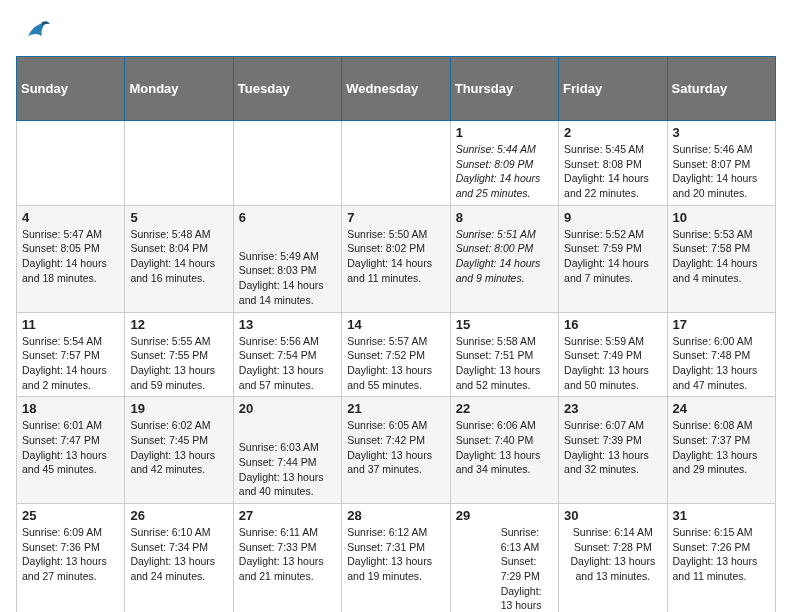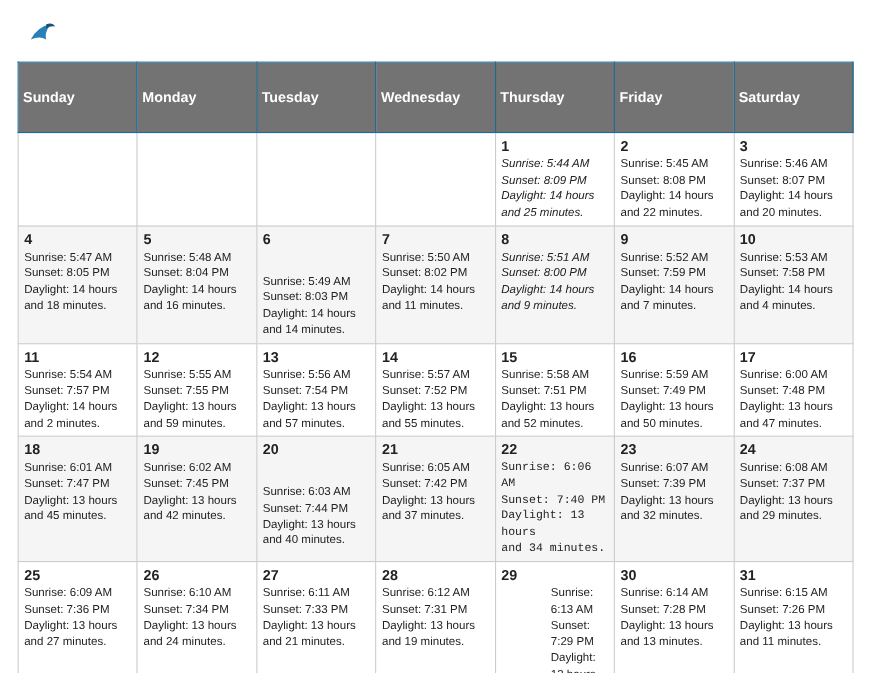--- a/index.html
+++ b/index.html
@@ -280,21 +280,21 @@
         </td>
         <td>
           <div class="day-num">21</div>
           <div class="day-info" style="white-space: pre-line;">Sunrise: 6:05 AM
 Sunset: 7:42 PM
 Daylight: 13 hours
 and 37 minutes.</div>
         </td>
         <td>
           <div class="day-num">22</div>
-          <div class="day-info" style="white-space: pre-line; font-family: Liberation Mono, monospace;">Sunrise: 6:06 AM
+          <div class="day-info" style="white-space: pre-line;">Sunrise: 6:06 AM
 Sunset: 7:40 PM
 Daylight: 13 hours
 and 34 minutes.</div>
         </td>
         <td>
           <div class="day-num">23</div>
           <div class="day-info" style="white-space: pre-line;">Sunrise: 6:07 AM
 Sunset: 7:39 PM
 Daylight: 13 hours
 and 32 minutes.</div>
@@ -338,21 +338,21 @@
         </td>
         <td>
           <div class="day-num">29</div>
           <div class="day-info" style="white-space: pre-line; margin-left: 45px;">Sunrise: 6:13 AM
 Sunset: 7:29 PM
 Daylight: 13 hours
 and 16 minutes.</div>
         </td>
         <td>
           <div class="day-num">30</div>
-          <div class="day-info" style="white-space: pre-line;">Sunrise: 6:14 AM
+          <div class="day-info" style="white-space: pre-line; text-align: center;">Sunrise: 6:14 AM
 Sunset: 7:28 PM
 Daylight: 13 hours
 and 13 minutes.</div>
         </td>
         <td>
           <div class="day-num">31</div>
           <div class="day-info" style="white-space: pre-line;">Sunrise: 6:15 AM
 Sunset: 7:26 PM
 Daylight: 13 hours
 and 11 minutes.</div>

